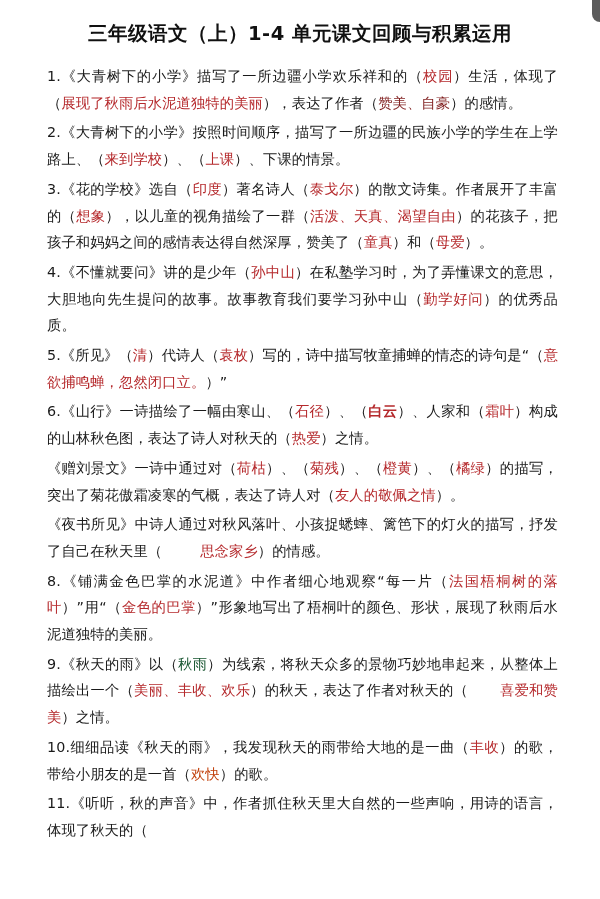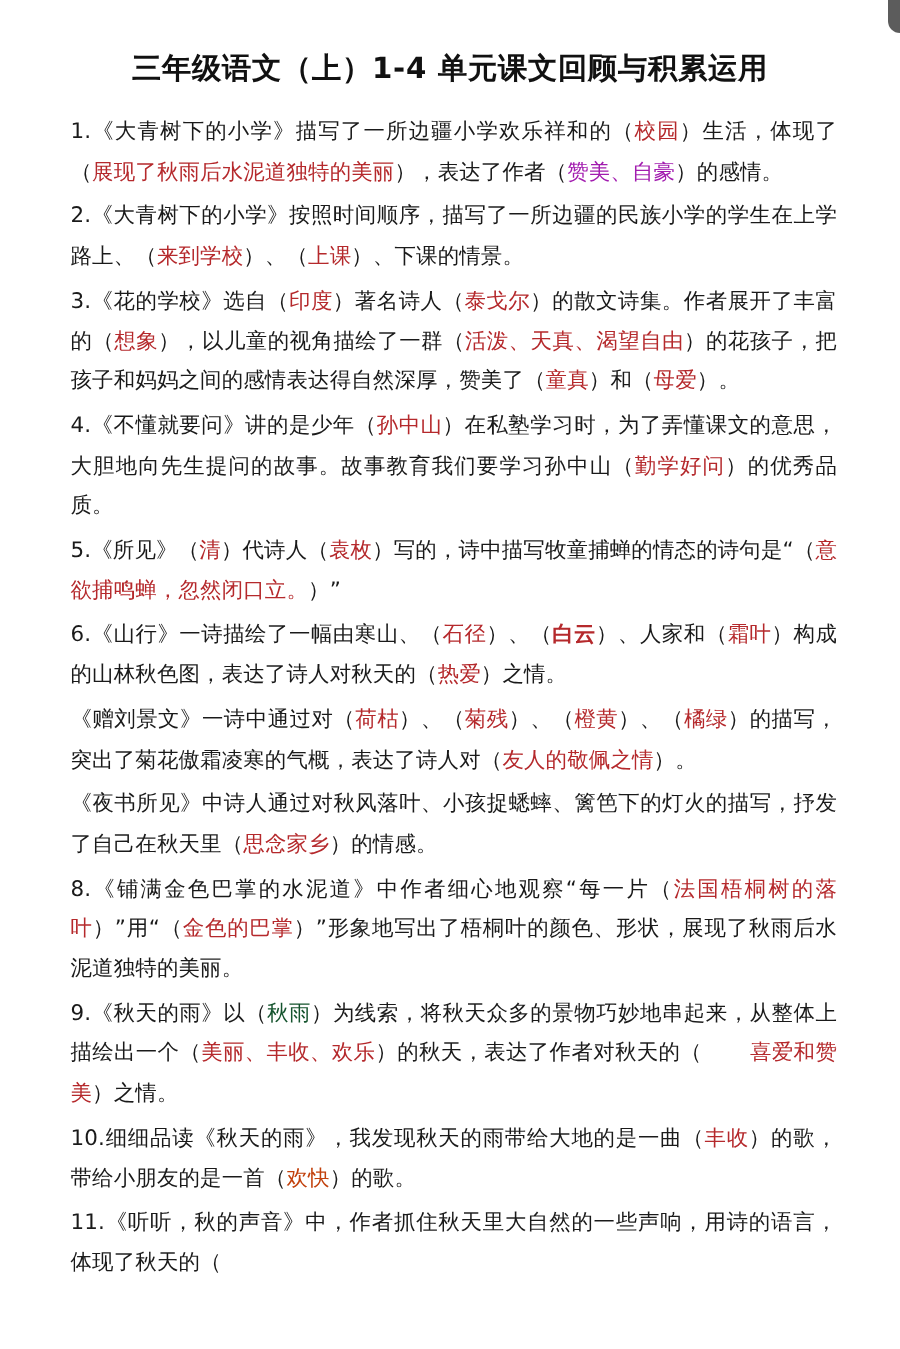--- a/index.html
+++ b/index.html
@@ -1,37 +1,37 @@
 <!DOCTYPE html>
 <html><head>
 <meta charset="utf-8">
 <style>
   html, body { margin:0; padding:0; background:#ffffff; }
   body { width:600px; height:899px; overflow:hidden; position:relative;
          font-family:"DejaVu Sans", sans-serif; color:#1a1a1a; }
   .corner { position:absolute; right:0; top:0; width:8px; height:22px;
             background:#333; border-bottom-left-radius:8px; opacity:.8; }
-  .title { text-align:center; font-weight:bold; font-size:19.5px; margin:12px;
+  .title { text-align:center; font-weight:bold; font-size:19.5px; margin:0;
            padding-top:20px; letter-spacing:0.5px; color:#111; }
   .doc { padding:0 42px 0 47px; margin-top:16px; }
   .para { font-size:14.3px; line-height:26.7px; margin:0; letter-spacing:0.1px; text-align:justify; }
   .ans { color:#b5292c; }
   .p-gap { margin-top:3px; }
 </style>
 </head>
 <body>
 
 <div class="corner"></div>
 <h1 class="title">三年级语文（上）1-4 单元课文回顾与积累运用</h1>
 <div class="doc" id="doc">
-    <p class="para"><span>1.《大青树下的小学》描写了一所边疆小学欢乐祥和的（</span><span class="ans" style="color: rgb(181, 41, 44);">校园</span><span>）生活，体现了（</span><span class="ans" style="color: rgb(181, 41, 44);">展现了秋雨后水泥道独特的美丽</span><span>），表达了作者（</span><span class="ans" style="color: #a21caf;">赞美、自豪</span><span>）的感情。</span></p>
+    <p class="para"><span>1.《大青树下的小学》描写了一所边疆小学欢乐祥和的（</span><span class="ans" style="color: rgb(181, 41, 44);">校园</span><span>）生活，体现了（</span><span class="ans" style="color: rgb(181, 41, 44);">展现了秋雨后水泥道独特的美丽</span><span>），表达了作者（</span><span class="ans" style="color: #7f1d1d;">赞美、自豪</span><span>）的感情。</span></p>
     <p class="para p-gap"><span>2.《大青树下的小学》按照时间顺序，描写了一所边疆的民族小学的学生在上学路上、（</span><span class="ans" style="color: rgb(181, 41, 44);">来到学校</span><span>）、（</span><span class="ans" style="color: rgb(181, 41, 44);">上课</span><span>）、下课的情景。</span></p>
     <p class="para p-gap"><span>3.《花的学校》选自（</span><span class="ans" style="color: rgb(181, 41, 44);">印度</span><span>）著名诗人（</span><span class="ans" style="color: rgb(181, 41, 44);">泰戈尔</span><span>）的散文诗集。作者展开了丰富的（</span><span class="ans" style="color: rgb(181, 41, 44);">想象</span><span>），以儿童的视角描绘了一群（</span><span class="ans" style="color: rgb(181, 41, 44);">活泼、天真、渴望自由</span><span>）的花孩子，把孩子和妈妈之间的感情表达得自然深厚，赞美了（</span><span class="ans" style="color: rgb(181, 41, 44);">童真</span><span>）和（</span><span class="ans" style="color: rgb(181, 41, 44);">母爱</span><span>）。</span></p>
     <p class="para p-gap"><span>4.《不懂就要问》讲的是少年（</span><span class="ans" style="color: rgb(181, 41, 44);">孙中山</span><span>）在私塾学习时，为了弄懂课文的意思，大胆地向先生提问的故事。故事教育我们要学习孙中山（</span><span class="ans" style="color: rgb(181, 41, 44);">勤学好问</span><span>）的优秀品质。</span></p>
     <p class="para p-gap"><span>5.《所见》（</span><span class="ans" style="color: rgb(181, 41, 44);">清</span><span>）代诗人（</span><span class="ans" style="color: rgb(181, 41, 44);">袁枚</span><span>）写的，诗中描写牧童捕蝉的情态的诗句是“（</span><span class="ans" style="color: rgb(181, 41, 44);">意欲捕鸣蝉，忽然闭口立。</span><span>）”</span></p>
     <p class="para p-gap"><span>6.《山行》一诗描绘了一幅由寒山、（</span><span class="ans" style="color: rgb(181, 41, 44);">石径</span><span>）、（</span><span class="ans" style="color: rgb(181, 41, 44); font-weight: bold;">白云</span><span>）、人家和（</span><span class="ans" style="color: rgb(181, 41, 44);">霜叶</span><span>）构成的山林秋色图，表达了诗人对秋天的（</span><span class="ans" style="color: rgb(181, 41, 44);">热爱</span><span>）之情。</span></p>
     <p class="para p-gap"><span>《赠刘景文》一诗中通过对（</span><span class="ans" style="color: rgb(181, 41, 44);">荷枯</span><span>）、（</span><span class="ans" style="color: rgb(181, 41, 44);">菊残</span><span>）、（</span><span class="ans" style="color: rgb(181, 41, 44);">橙黄</span><span>）、（</span><span class="ans" style="color: rgb(181, 41, 44);">橘绿</span><span>）的描写，突出了菊花傲霜凌寒的气概，表达了诗人对（</span><span class="ans" style="color: rgb(181, 41, 44);">友人的敬佩之情</span><span>）。</span></p>
-    <p class="para p-gap"><span>《夜书所见》中诗人通过对秋风落叶、小孩捉蟋蟀、篱笆下的灯火的描写，抒发了自己在秋天里（</span><span class="ans" style="color: rgb(181, 41, 44);">思念家乡</span><span>）的情感。</span></p>
+    <p class="para p-gap"><span>《夜书所见》中诗人通过对秋风落叶、小孩捉蟋蟀、篱笆下的灯火的描写，抒发了自己在秋天里（</span><span class="ans" style="color: rgb(181, 41, 44); margin-left: 38px;">思念家乡</span><span>）的情感。</span></p>
     <p class="para p-gap"><span>8.《铺满金色巴掌的水泥道》中作者细心地观察“每一片（</span><span class="ans" style="color: rgb(181, 41, 44);">法国梧桐树的落叶</span><span>）”用“（</span><span class="ans" style="color: rgb(181, 41, 44);">金色的巴掌</span><span>）”形象地写出了梧桐叶的颜色、形状，展现了秋雨后水泥道独特的美丽。</span></p>
     <p class="para p-gap"><span>9.《秋天的雨》以（</span><span class="ans" style="color: #14532d;">秋雨</span><span>）为线索，将秋天众多的景物巧妙地串起来，从整体上描绘出一个（</span><span class="ans" style="color: rgb(181, 41, 44);">美丽、丰收、欢乐</span><span>）的秋天，表达了作者对秋天的（</span><span class="ans" style="color: rgb(181, 41, 44); margin-left: 32px;">喜爱和赞美</span><span>）之情。</span></p>
     <p class="para p-gap"><span>10.细细品读《秋天的雨》，我发现秋天的雨带给大地的是一曲（</span><span class="ans" style="color: rgb(181, 41, 44);">丰收</span><span>）的歌，带给小朋友的是一首（</span><span class="ans" style="color: #c2410c;">欢快</span><span>）的歌。</span></p>
     <p class="para p-gap"><span>11.《听听，秋的声音》中，作者抓住秋天里大自然的一些声响，用诗的语言，体现了秋天的（</span></p>
   </div>
 
 </body></html>

